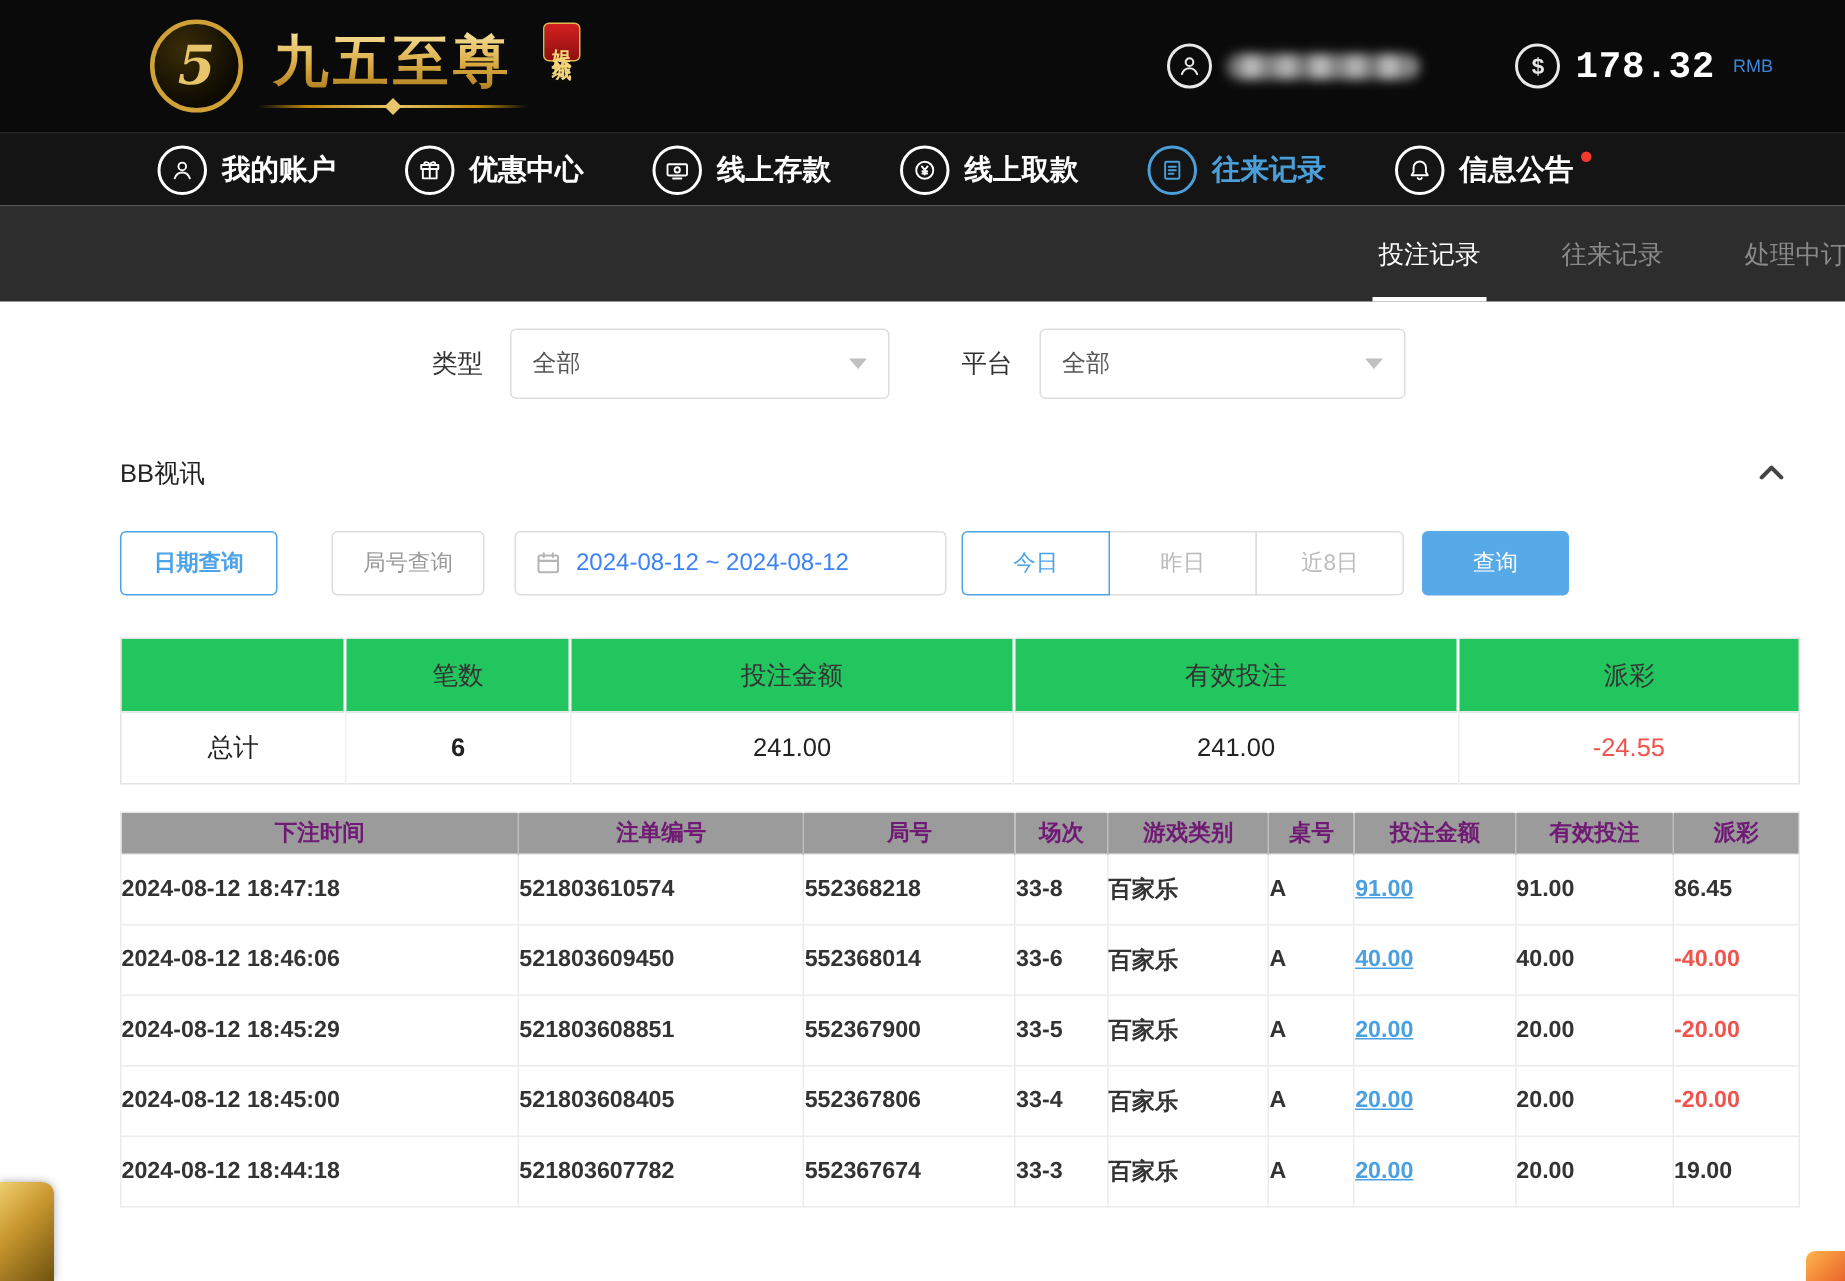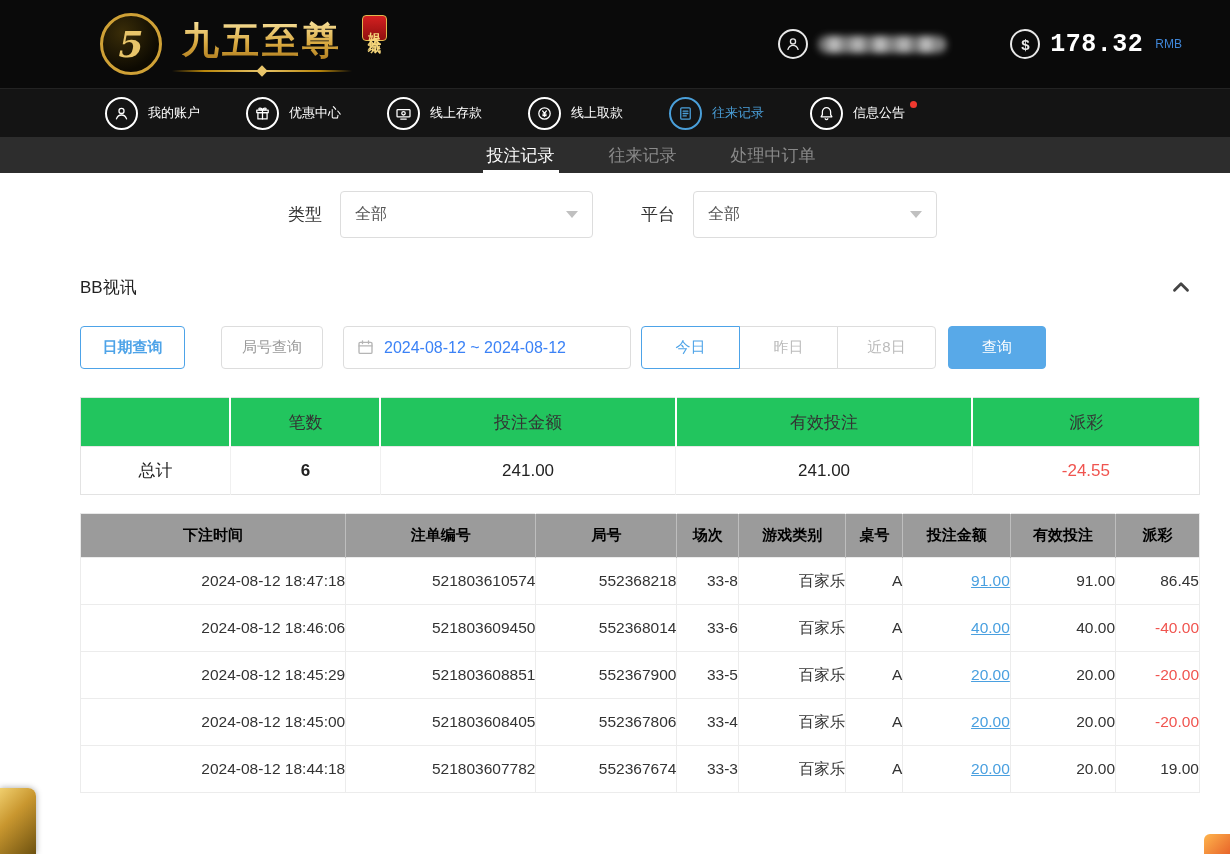--- a/index.html
+++ b/index.html
@@ -25,28 +25,28 @@
   .chip { display:flex; align-items:center; gap:10px; color:#fff; }
   .ring { width:30px; height:30px; border-radius:50%; border:2px solid #e8e8e8; color:#e8e8e8; display:flex; align-items:center; justify-content:center; font-size:15px; font-weight:bold; }
   .ring svg { width:18px; height:18px; fill:none; stroke:currentColor; stroke-width:1.8; stroke-linecap:round; }
   .username-blur { width:128px; height:17px; border-radius:8px; filter:blur(3.5px); opacity:.85;
     background:repeating-linear-gradient(90deg,#8a8a8a 0 10px,#d8d8d8 10px 22px,#9a9a9a 22px 34px,#cfcfcf 34px 46px); }
   .balance-num { color:#ffffff; font-size:25px; font-weight:bold; letter-spacing:.5px;font-family:Liberation Mono, monospace; }
   .balance-cur { color:#3f86d8; font-size:12px; margin-left:2px; }
 
   
   .mainnav { height:49px; background:#141414; border-top:1px solid #232323; display:flex; align-items:center; gap:46px; padding-left:105px; }
-  .nav-item { display:flex; align-items:center; gap:10px; color:#fff; font-size:13px; cursor:pointer; position:relative; }
+  .nav-item { display:flex; align-items:center; gap:10px; color:#fff; font-size:19px; cursor:pointer; position:relative;font-weight:bold; }
   .nav-item.active { color:#4a9fd9; }
   .oicon { width:33px; height:33px; border-radius:50%; border:2px solid currentColor; display:flex; align-items:center; justify-content:center; flex:0 0 auto; }
   .oicon svg { width:19px; height:19px; fill:none; stroke:currentColor; stroke-width:1.6; stroke-linecap:round; stroke-linejoin:round; }
   .nav-dot { position:absolute; top:4px; right:-12px; width:7px; height:7px; border-radius:50%; background:#f0392f; }
 
   
-  .subtabs { height:36px; background:#2d2d2d; display:flex; justify-content:center; gap:46px; transform:translateX(0);padding-left:28px; }
+  .subtabs { height:64px; background:#2d2d2d; display:flex; justify-content:flex-end; gap:46px; transform:translateX(0);padding-left:28px; }
   .subtabs-inner { display:flex; gap:46px; transform:translateX(22px); }
   .tab { color:#8a8a8a; font-size:17px; display:flex; align-items:center; padding:0 4px; cursor:pointer; border-bottom:3px solid transparent; padding-top:3px; }
   .tab.active { color:#fff; border-bottom-color:#fff; }
 
   
   .content { padding:0 30px 0 80px; }
 
   .filter-row { margin:18px 0 0 208px; display:flex; align-items:center; }
   .f-label { font-size:17px; color:#333; margin-right:18px; }
   .select { height:47px; border:1px solid #ddd; border-radius:4px; background:#fff; display:flex; align-items:center; justify-content:space-between; padding:12px 14px; cursor:pointer; }
@@ -81,23 +81,23 @@
   table { border-collapse:collapse; width:100%; table-layout:fixed; }
   .summary { margin-top:28px; border:1px solid #e3e3e3; }
   .summary th { background:#22c55e; height:49px; font-weight:normal; font-size:17px; color:#333; border-left:2px solid #fff; }
   .summary th:first-child { border-left:none; }
   .summary td { height:48px; background:#fff; font-size:17px; color:#222; text-align:center; border-top:1px solid #e8e8e8; border-left:1px solid #f0f0f0; }
   .summary td:first-child { border-left:none; }
   .summary .bold { font-weight:bold; }
 
   
   .detail { margin-top:18px; border:1px solid #e8e8e8; }
-  .detail th { background:#9b9b9b; color:#000000; font-weight:bold; font-size:15px; height:44px; border-left:1px solid rgba(255,255,255,.35); }
+  .detail th { background:#9b9b9b; color:#701a75; font-weight:bold; font-size:15px; height:28px; border-left:1px solid rgba(255,255,255,.35); }
   .detail th:first-child { border-left:none; }
-  .detail td { height:47px; text-align:right; font-size:15.5px; color:#333; background:#fff; border:1px solid #ececec; }
+  .detail td { height:47px; text-align:left; font-size:15.5px; color:#333; background:#fff; border:1px solid #ececec;font-weight:bold; }
   .amount-link { color:#4aa0e0; text-decoration:underline; cursor:pointer; }
   .neg { color:#f0544f !important; }
 
   
   .corner-left { position:absolute; left:0; bottom:0; width:36px; height:66px; border-radius:0 8px 0 0;
     background:linear-gradient(135deg,#f0cf6e 0%,#c9972f 40%,#6e5210 100%); box-shadow:0 0 6px rgba(0,0,0,.35); cursor:pointer; }
   .corner-right { position:absolute; right:0; bottom:0; width:26px; height:20px; border-radius:6px 0 0 0;
     background:linear-gradient(135deg,#ffb54d,#e8652a); cursor:pointer; }
 </style>
 </head>

